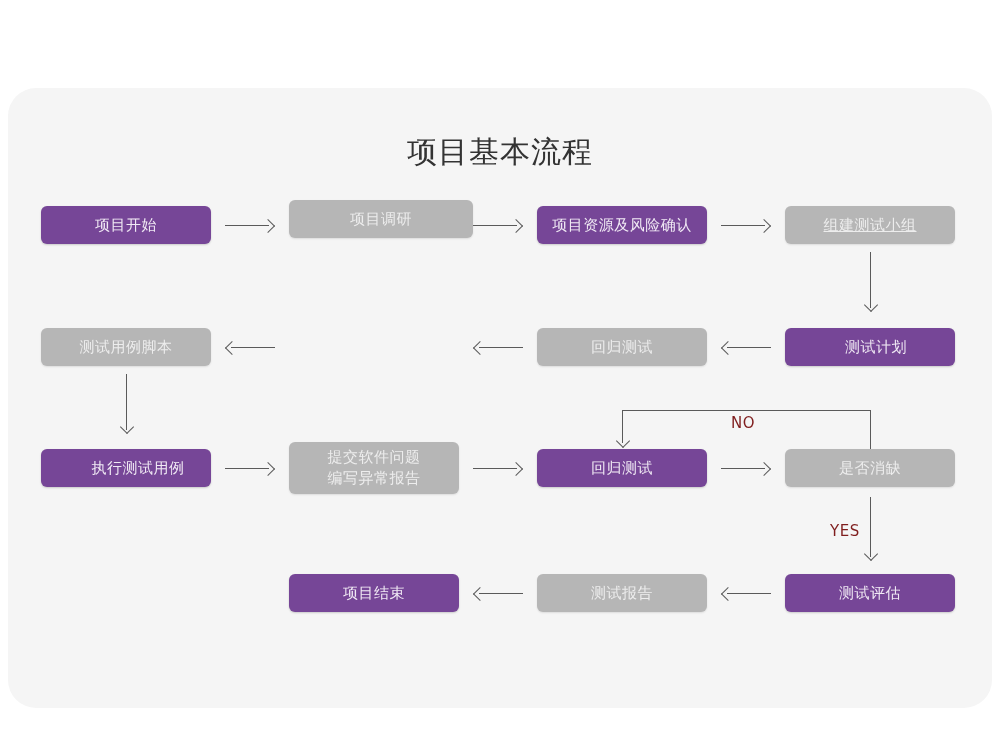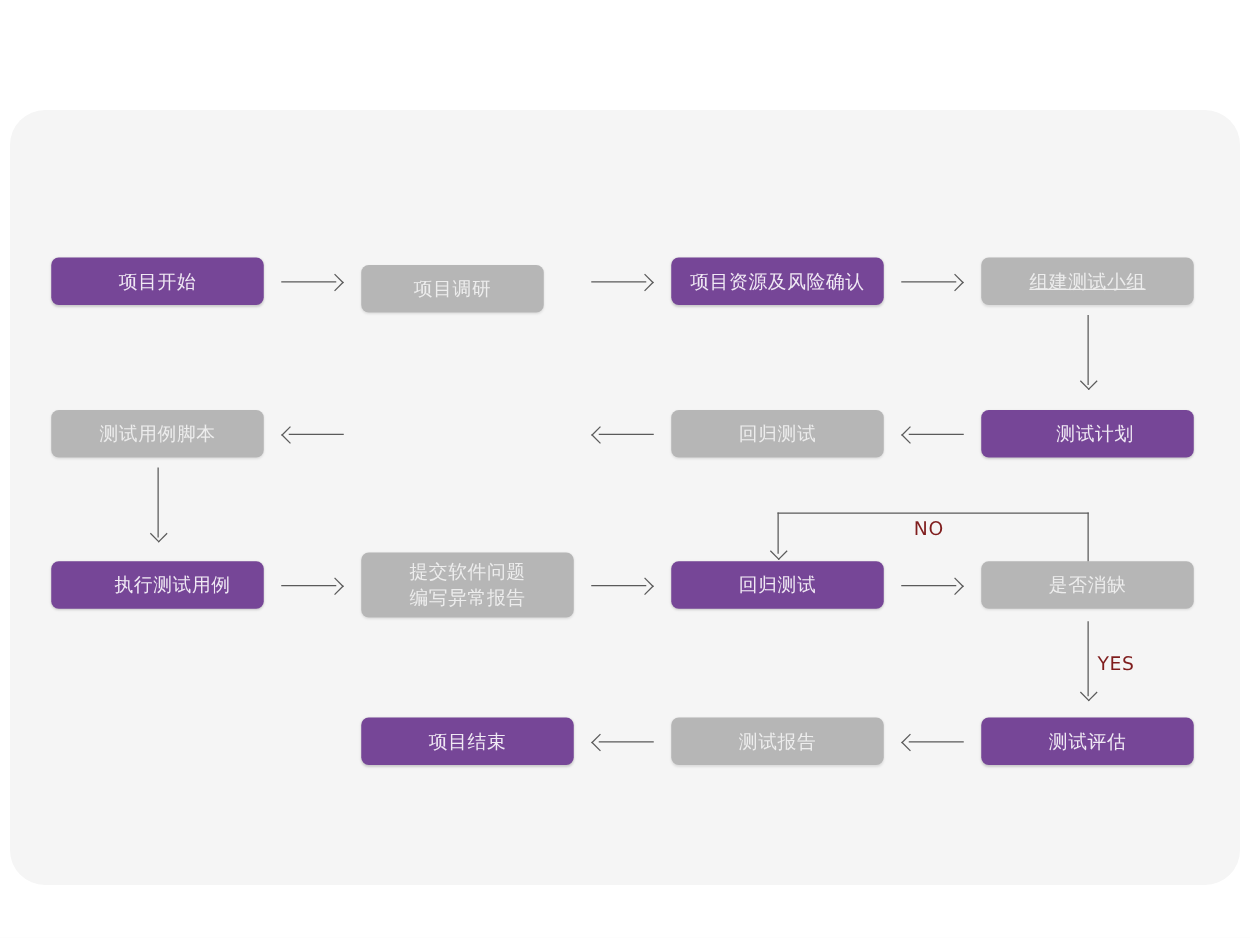--- a/index.html
+++ b/index.html
@@ -85,27 +85,28 @@
     letter-spacing: 0.5px;
   }
 </style>
 </head>
 <body>
 
 <div id="stage">
 
   <div id="card"></div>
 
+  <div id="chart-title">项目基本流程</div>
 
   <div class="node purple" style="left:41px;  top:206px; width:170px; height:38px;">项目开始</div>
 
   <div class="arrow-h" style="left:225px; top:225px; width:44px;"></div>
   <div class="head right" style="left:263px; top:221px;"></div>
 
-  <div class="node gray" style="left:289px; top:212px; width:146px; height:38px;">项目调研</div>
+  <div class="node gray" style="left:289px; top:200px; width:184px; height:38px;">项目调研</div>
 
   <div class="arrow-h" style="left:473px; top:225px; width:44px;"></div>
   <div class="head right" style="left:511px; top:221px;"></div>
 
   <div class="node purple" style="left:537px; top:206px; width:170px; height:38px;">项目资源及风险确认</div>
 
   <div class="arrow-h" style="left:721px; top:225px; width:44px;"></div>
   <div class="head right" style="left:759px; top:221px;"></div>
 
   <div class="node gray" style="left:785px; top:206px; width:170px; height:38px;text-decoration:underline;">组建测试小组</div>
@@ -151,21 +152,21 @@
   <div class="node gray" style="left:785px; top:449px; width:170px; height:38px;">是否消缺</div>
 
   <div class="arrow-v" style="left:870px; top:410px; height:39px;"></div>
   <div class="arrow-h" style="left:622px; top:410px; width:249px;"></div>
   <div class="arrow-v" style="left:622px; top:410px; height:33px;"></div>
   <div class="head down" style="left:618px; top:436px;"></div>
   <div class="edge-label" style="left:731px; top:414px;">NO</div>
 
   <div class="arrow-v" style="left:870px; top:497px; height:60px;"></div>
   <div class="head down" style="left:866px; top:549px;"></div>
-  <div class="edge-label" style="left:878px; top:522px;">YES</div>
+  <div class="edge-label" style="left:830px; top:522px;">YES</div>
 
   <div class="node purple" style="left:785px; top:574px; width:170px; height:38px;">测试评估</div>
 
   <div class="arrow-h" style="left:727px; top:593px; width:44px;"></div>
   <div class="head left" style="left:723px; top:589px;"></div>
 
   <div class="node gray" style="left:537px; top:574px; width:170px; height:38px;">测试报告</div>
 
   <div class="arrow-h" style="left:479px; top:593px; width:44px;"></div>
   <div class="head left" style="left:475px; top:589px;"></div>

